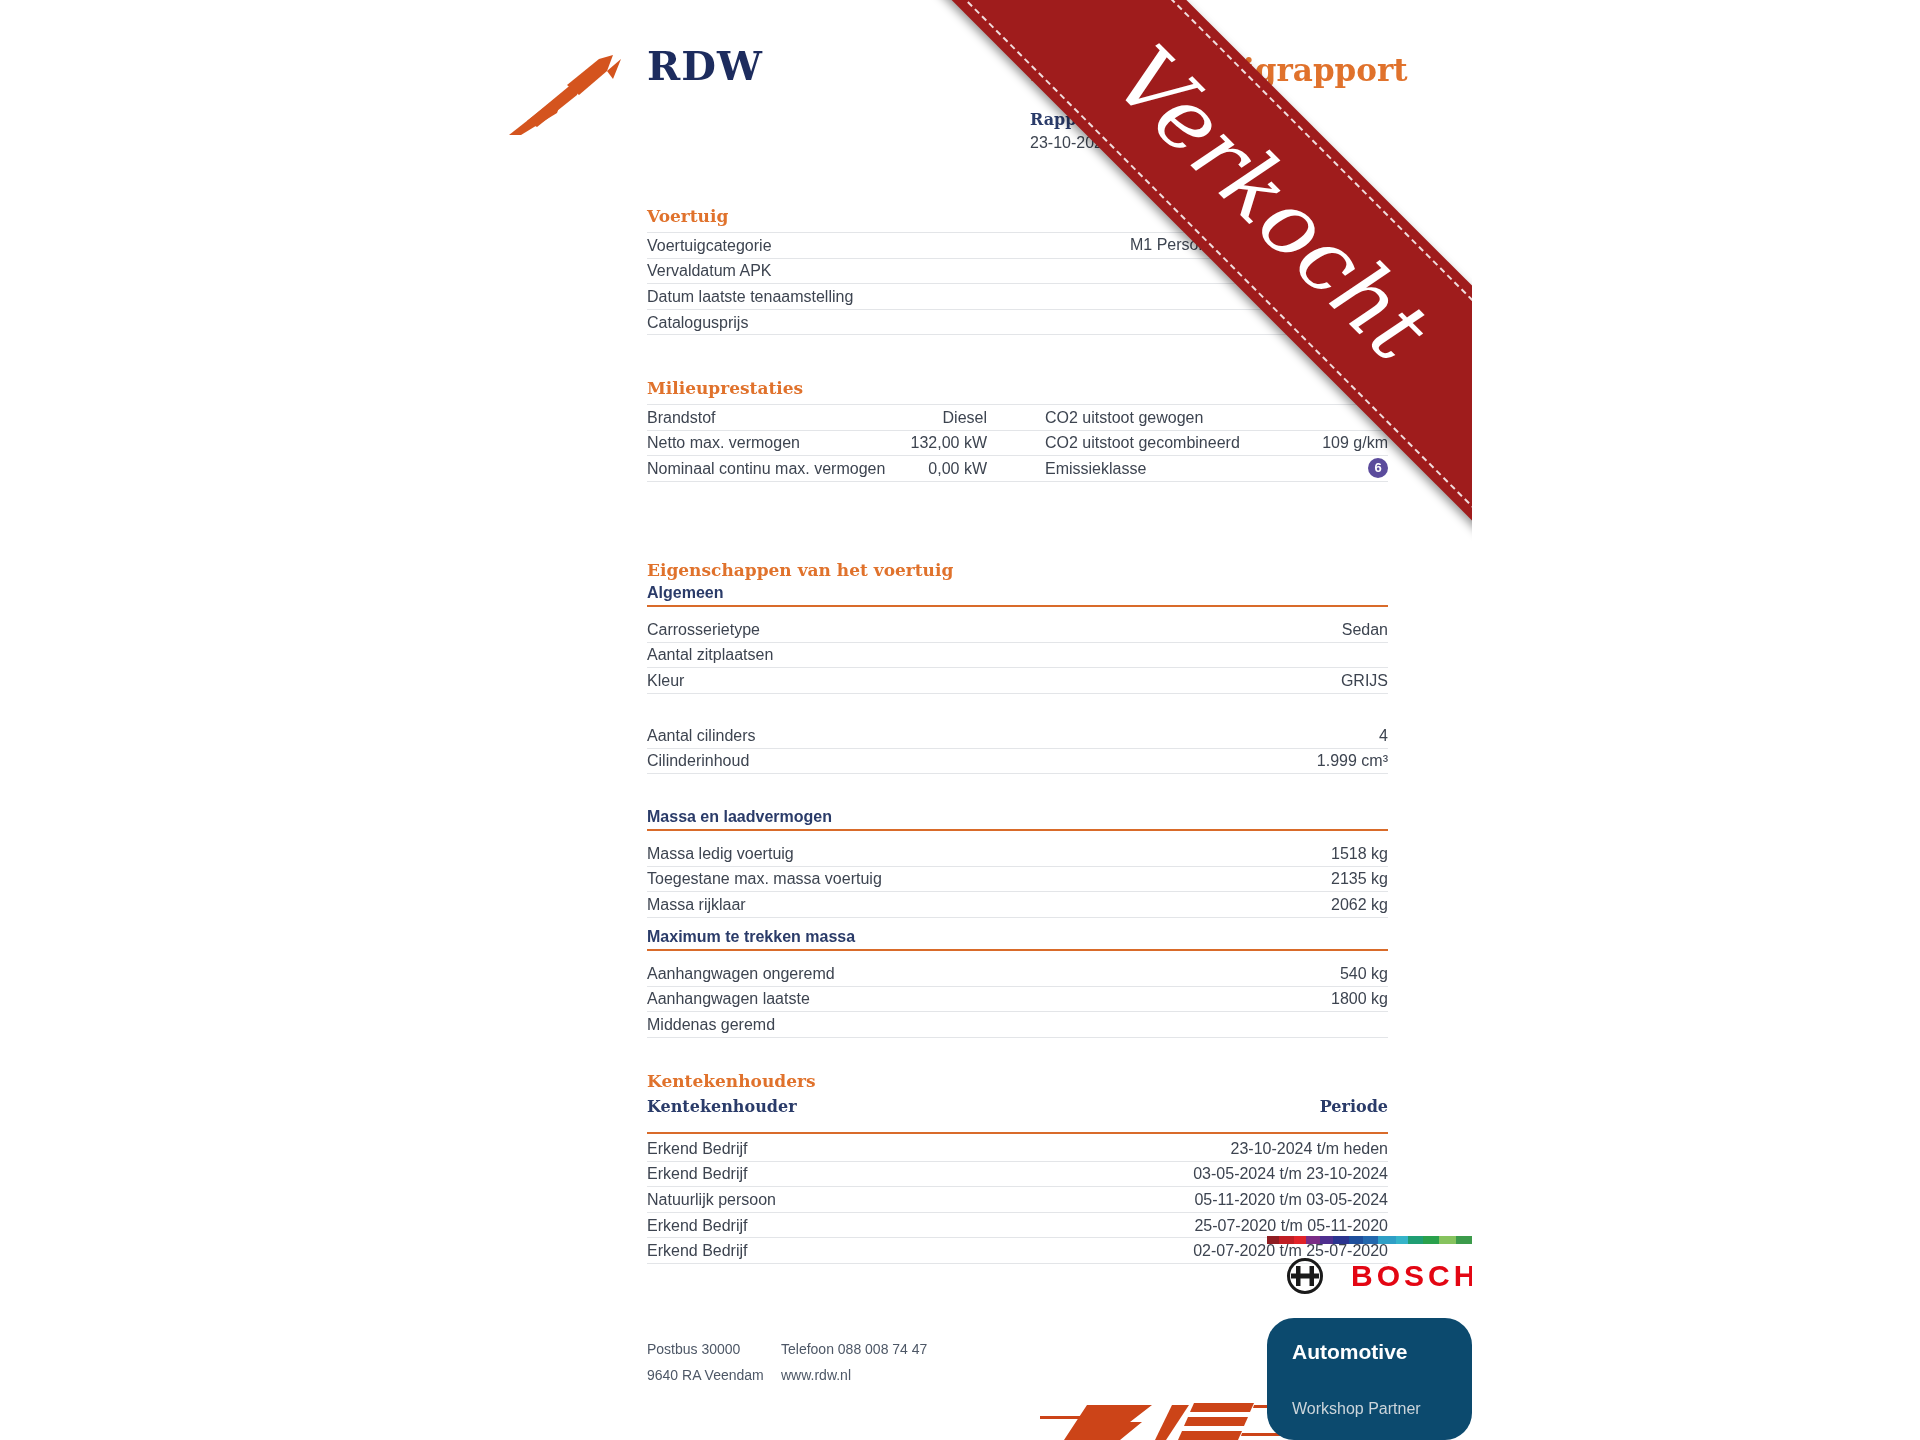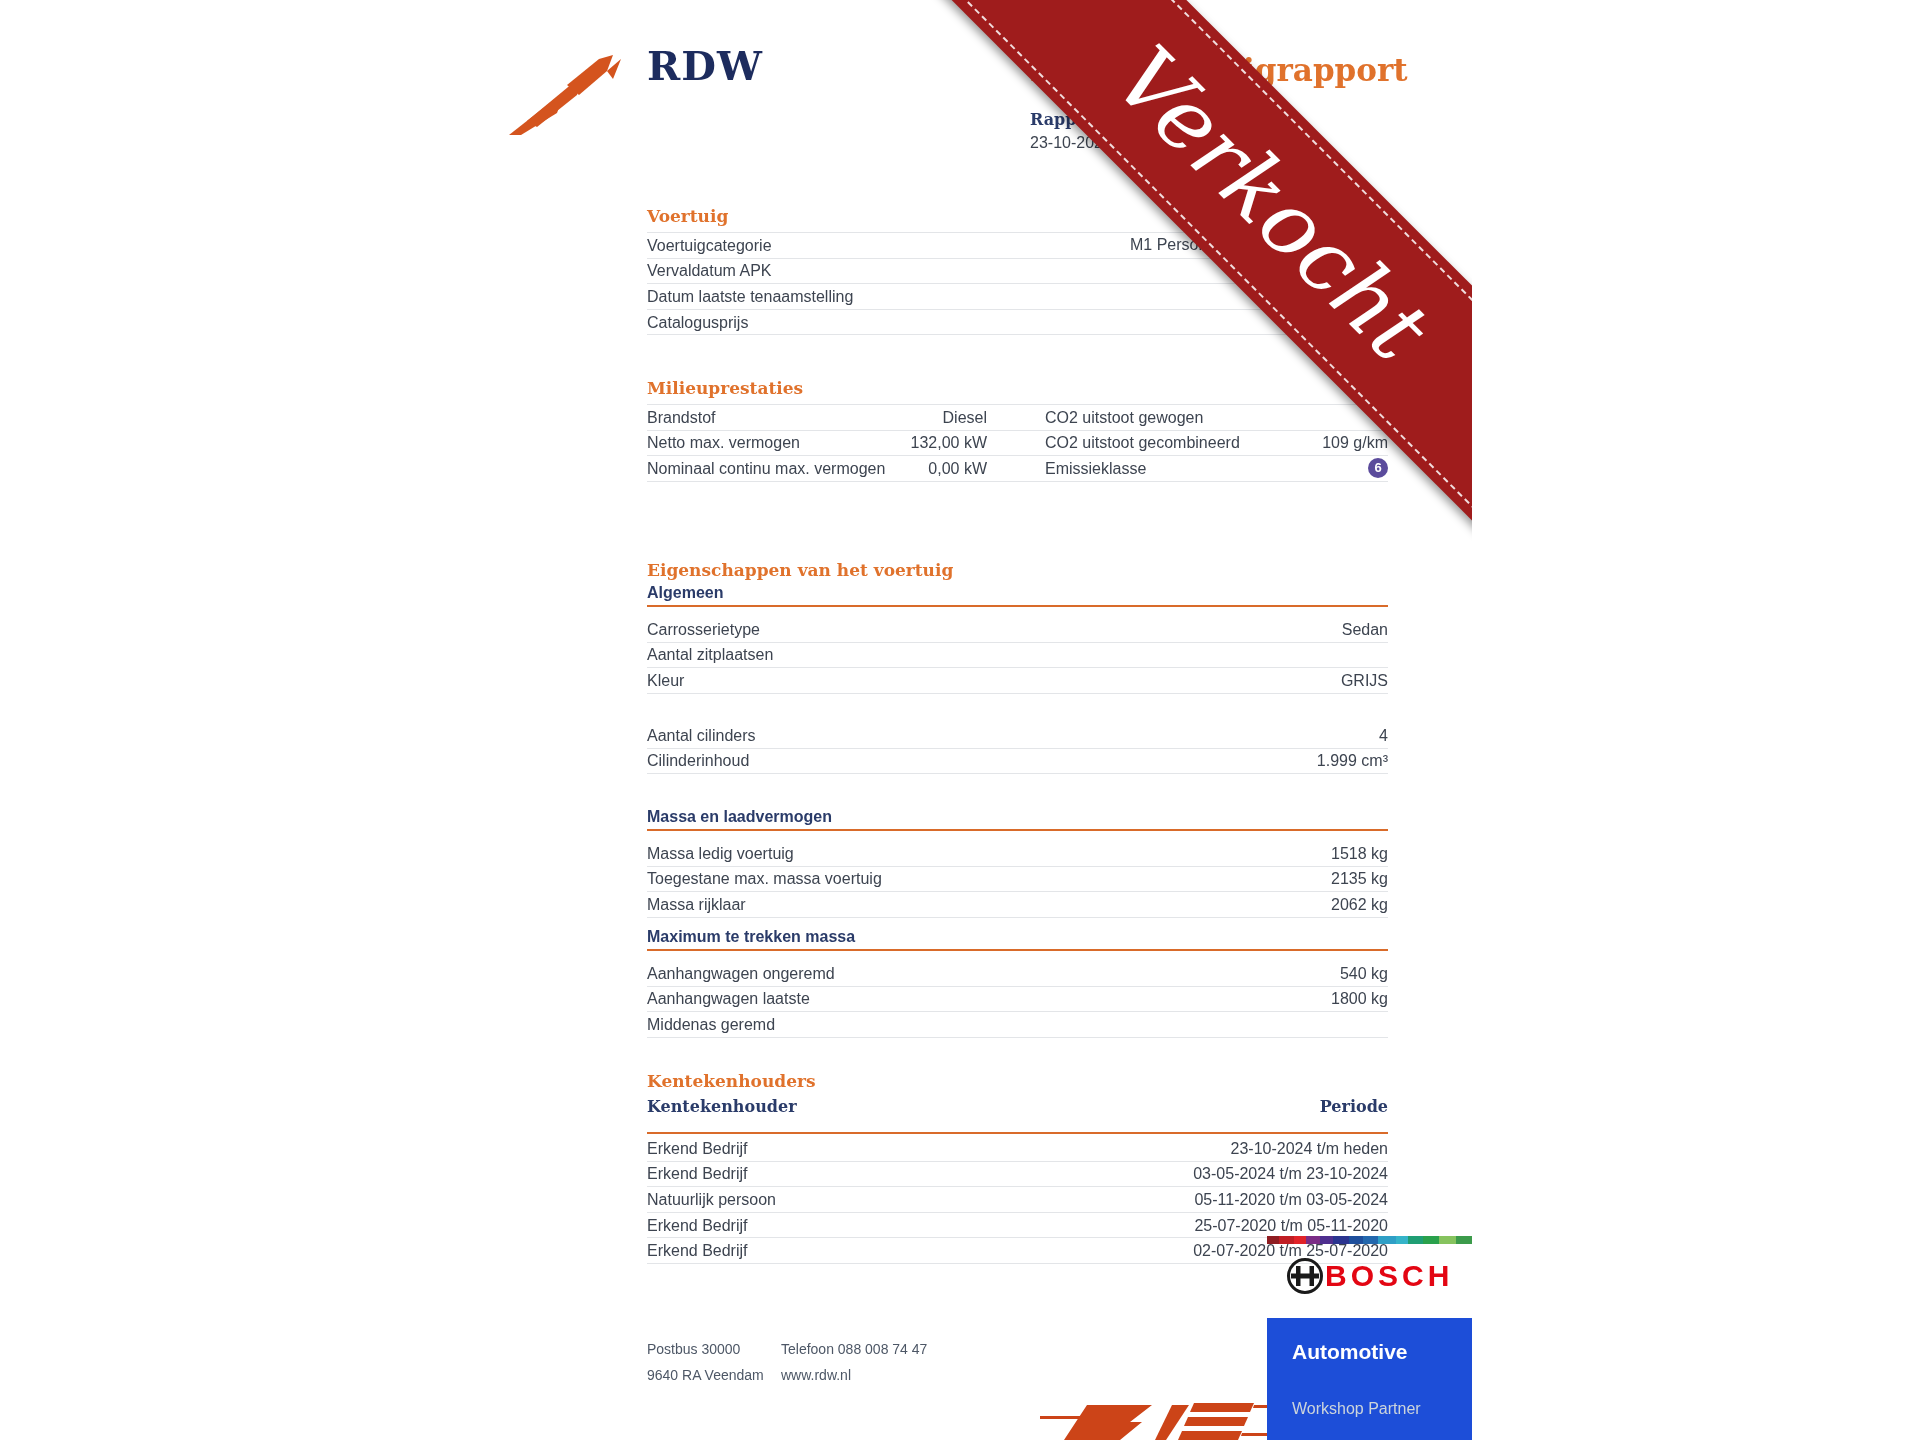--- a/index.html
+++ b/index.html
@@ -57,24 +57,24 @@
   .footer{position:absolute;left:645px;top:1336px;display:flex;font-size:14px;color:#4d5766;gap:8px;}
   .footer .col1{width:126px;}
   .footer div{line-height:26px;}
 
   
   .stripe{position:absolute;left:1265px;top:1236px;width:205px;height:8px;
     background:linear-gradient(to right,
       #8f1d22 0 6%,#c01e24 6% 13%,#e12329 13% 19%,#7b2d86 19% 26%,#4f2f8f 26% 32%,
       #2b3590 32% 40%,#1e4f9c 40% 47%,#2368ae 47% 54%,#2f9fc6 54% 63%,#35b4c9 63% 69%,
       #1f9e74 69% 76%,#2aa14c 76% 84%,#86c35e 84% 92%,#3c9b4b 92% 100%);}
-  .bosch-logo-row{position:absolute;left:1283px;top:1256px;display:flex;align-items:center;gap:0;}
+  .bosch-logo-row{position:absolute;left:1283px;top:1256px;display:flex;align-items:center;gap:26px;}
   .bosch-word{font-size:30px;font-weight:bold;letter-spacing:4px;color:#e30613;}
   .bosch-panel{position:absolute;left:1265px;top:1318px;width:205px;height:122px;
-               background:#1d4ed8;box-sizing:border-box;padding:22px 0 0 25px;}
+               background:#0c4a6e;box-sizing:border-box;padding:22px 0 0 25px;border-radius:27px;}
   .bosch-division{font-size:21px;font-weight:bold;color:#ffffff;}
   .bosch-partner{margin-top:36px;font-size:16px;color:#ccd5db;}
 
   .bottom-graphic{position:absolute;left:1020px;top:1395px;}
 </style>
 </head>
 <body>
 
 <div class="doc">
 

